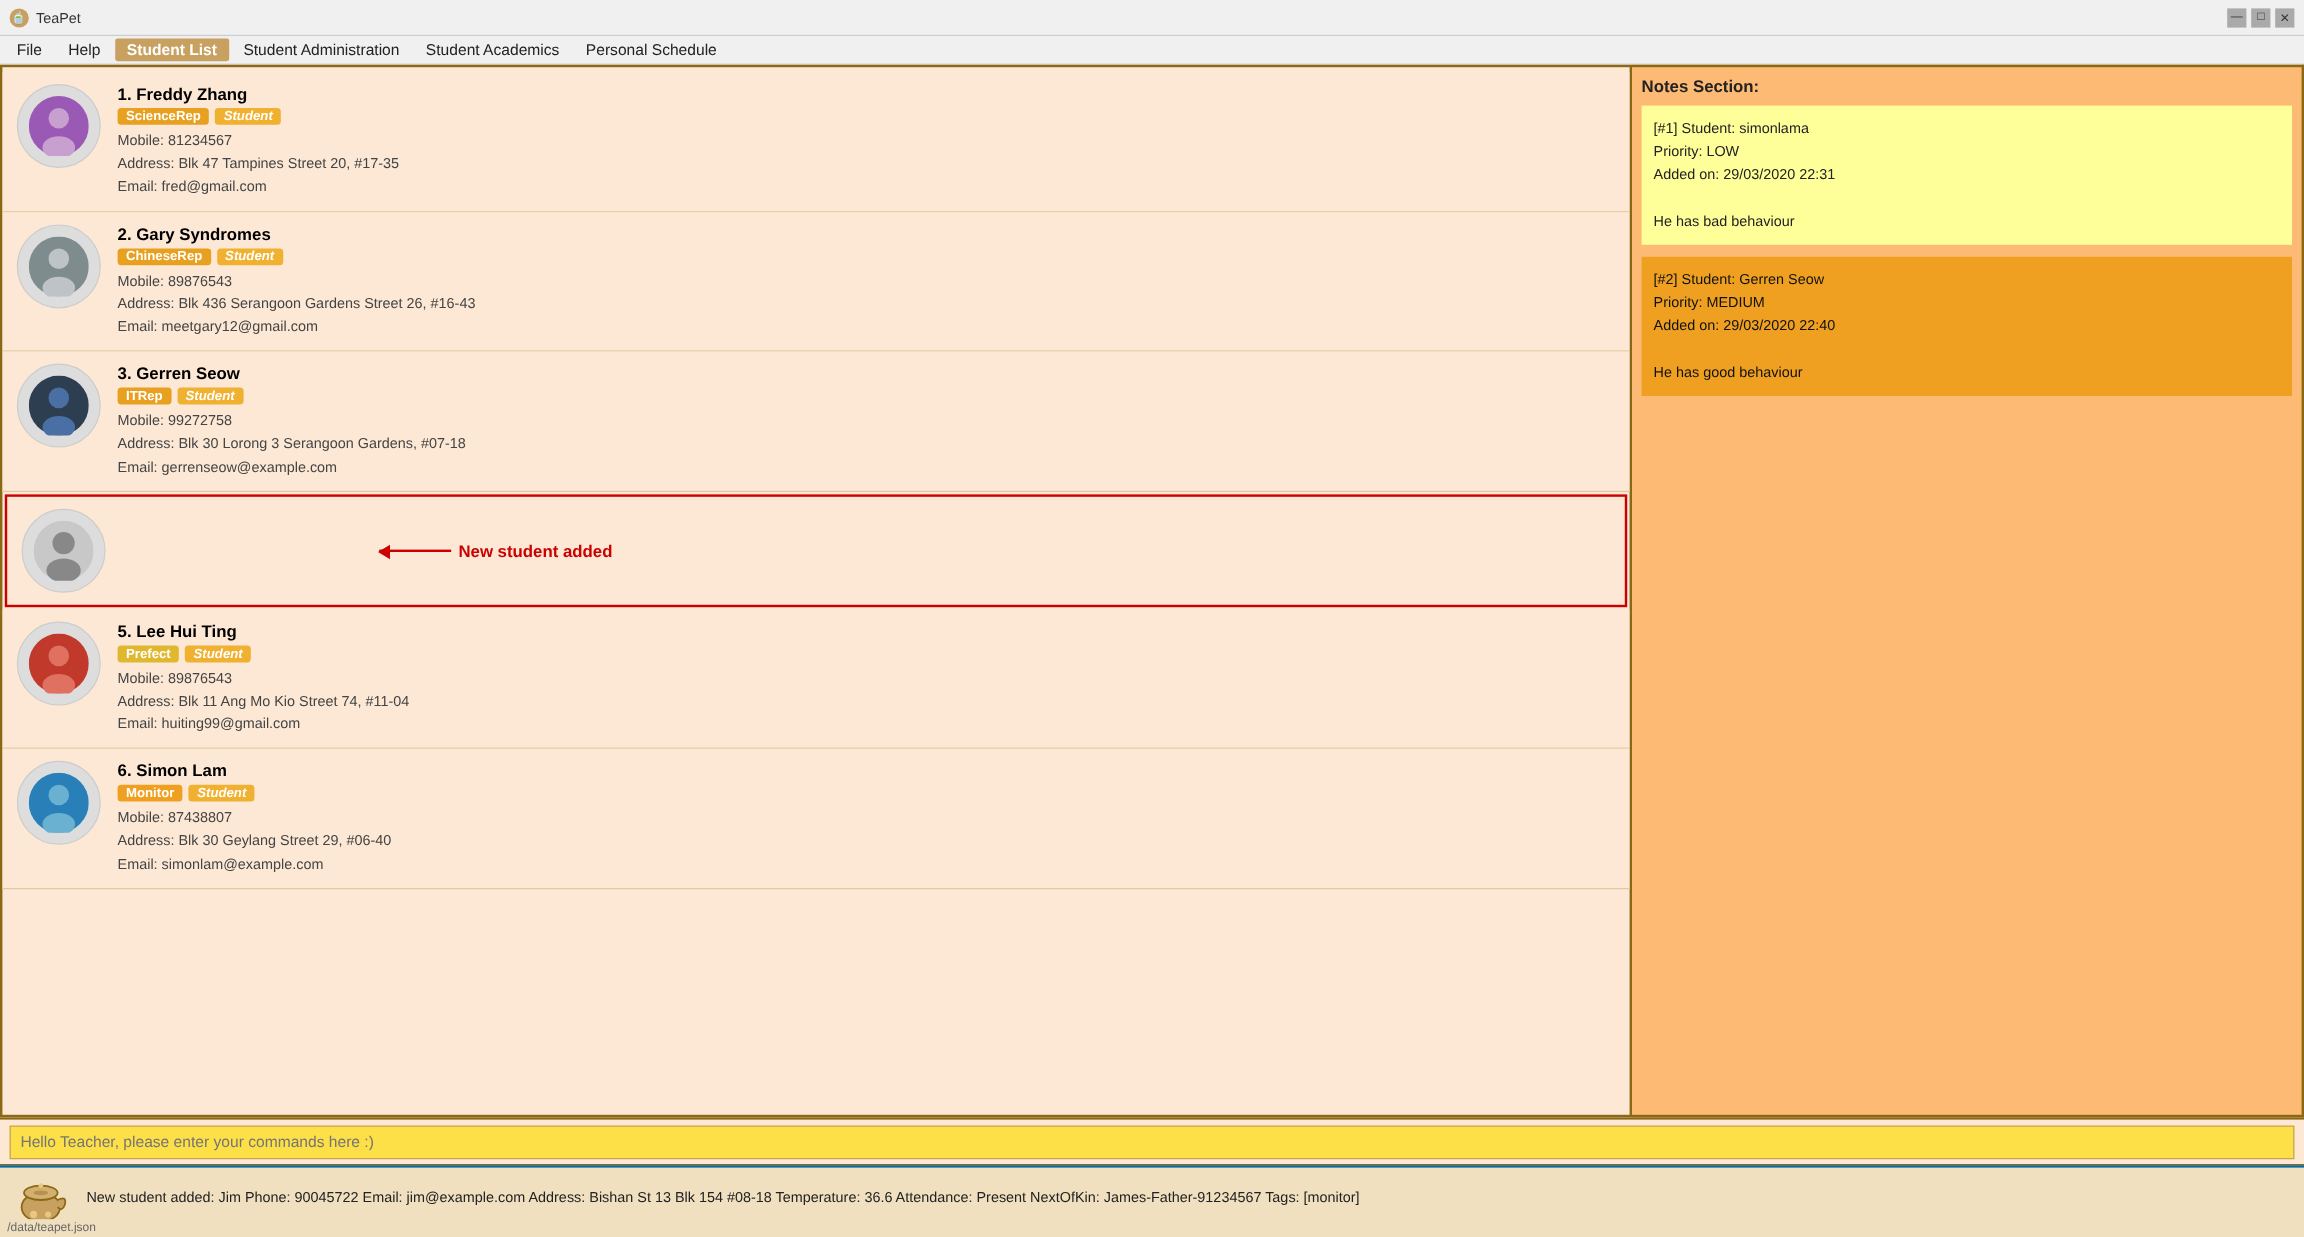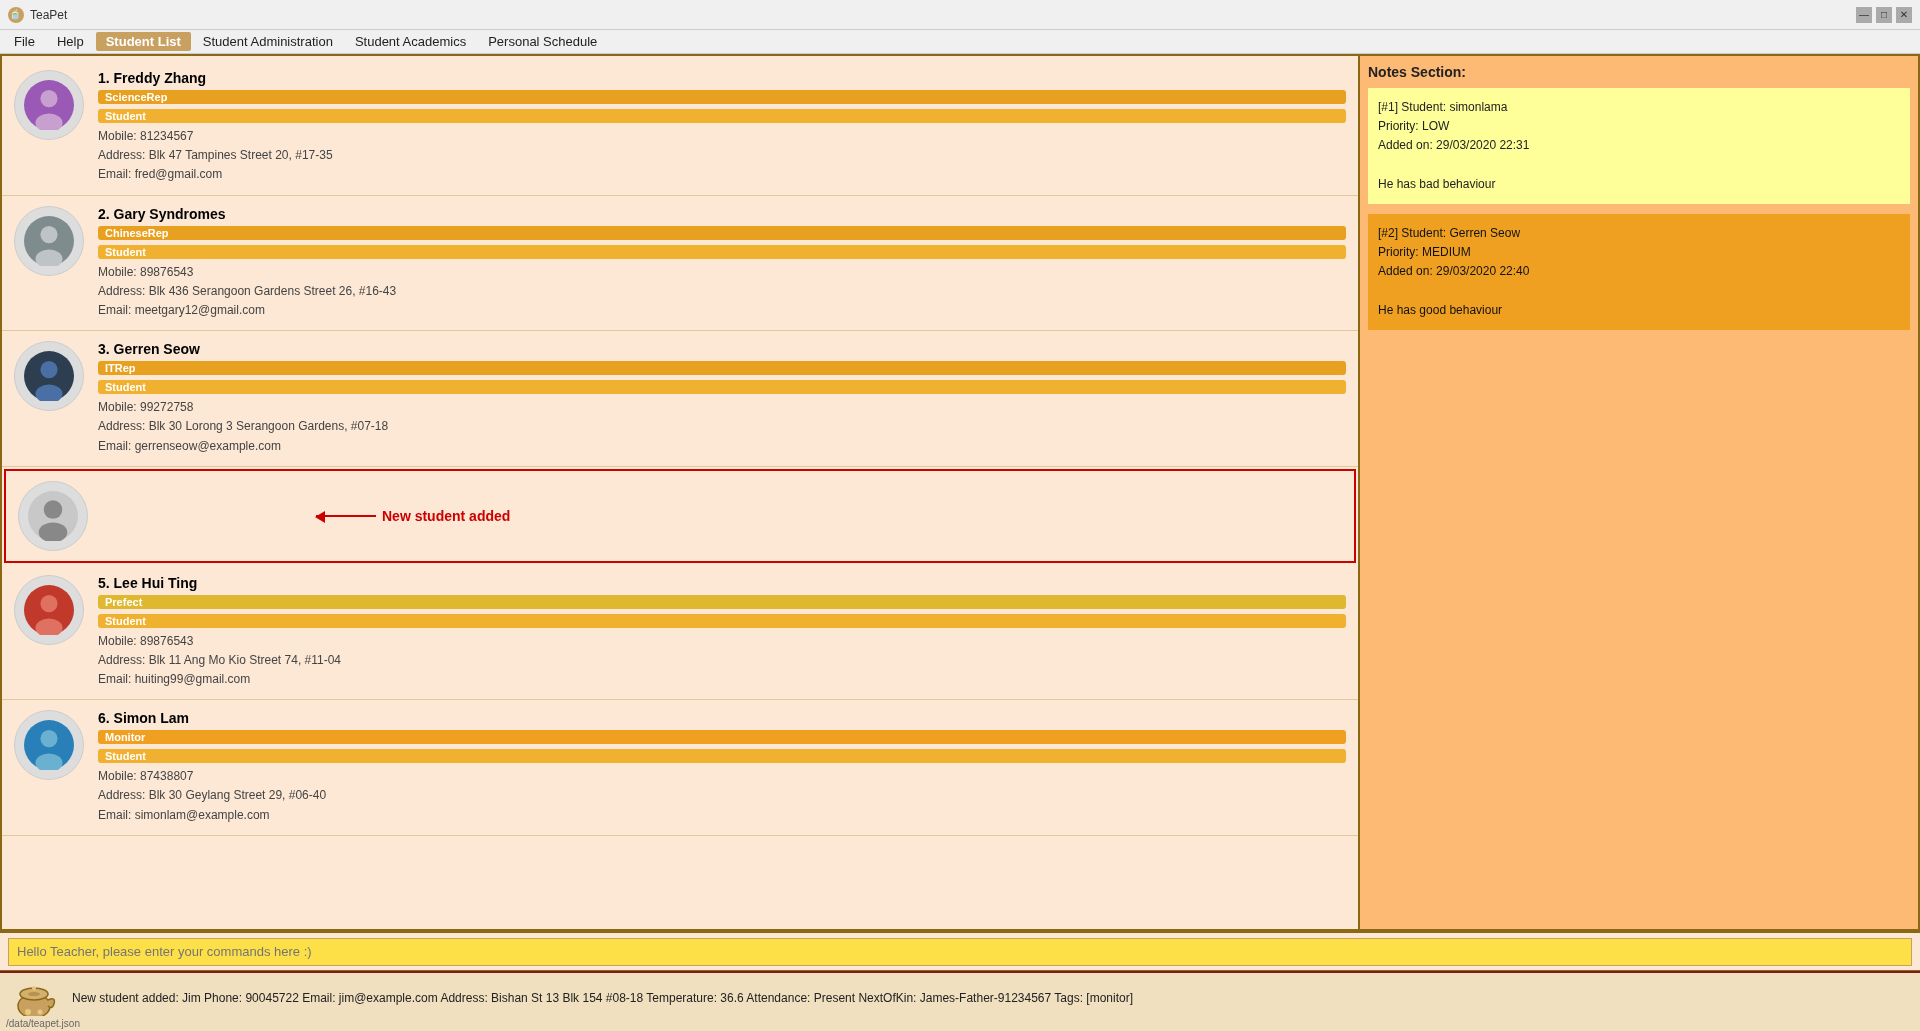--- a/index.html
+++ b/index.html
@@ -81,30 +81,30 @@
       margin-right: 14px;
       flex-shrink: 0;
       overflow: hidden;
       border: 1px solid #ccc;
       background: #ddd;
       display: flex; align-items: center; justify-content: center;
     }
     .student-avatar svg { width: 50px; height: 50px; }
     .student-info { flex: 1; }
     .student-name { font-weight: bold; font-size: 14px; margin-bottom: 4px; }
-    .tags { display: flex; gap: 5px; margin-bottom: 4px; flex-wrap: wrap; flex-direction: column; }
+    .tags { display: flex; gap: 5px; margin-bottom: 4px; flex-wrap: wrap; }
     .tag {
       padding: 1px 7px;
       border-radius: 3px;
       font-size: 11px;
       font-weight: bold;
       color: white;
     }
     .tag-sciencerep { background: #e8a020; }
-    .tag-student { background: #f0b030; }
+    .tag-student { background: #f0b030; font-style: italic; }
     .tag-chineserep { background: #e8a020; }
     .tag-itrep { background: #e8a020; }
     .tag-monitor { background: #f0a020; }
     .tag-prefect { background: #e0b830; color: #fff; }
     .student-detail { font-size: 12px; color: #444; line-height: 1.6; }
 
     
     .new-student-annotation {
       position: absolute;
       left: 310px;
@@ -176,21 +176,21 @@
       padding: 2px 8px;
       font-size: 13px;
       font-family: 'Segoe UI', sans-serif;
       outline: none;
     }
 
     
     .status-bar {
       height: 52px;
       background: #f0e0c0;
-      border-top: 2px solid #7f1d1d;
+      border-top: 2px solid #0369a1;
       display: flex;
       align-items: center;
       padding: 0 12px;
       gap: 12px;
     }
     .status-icon {
       width: 48px;
       height: 48px;
       flex-shrink: 0;
     }

